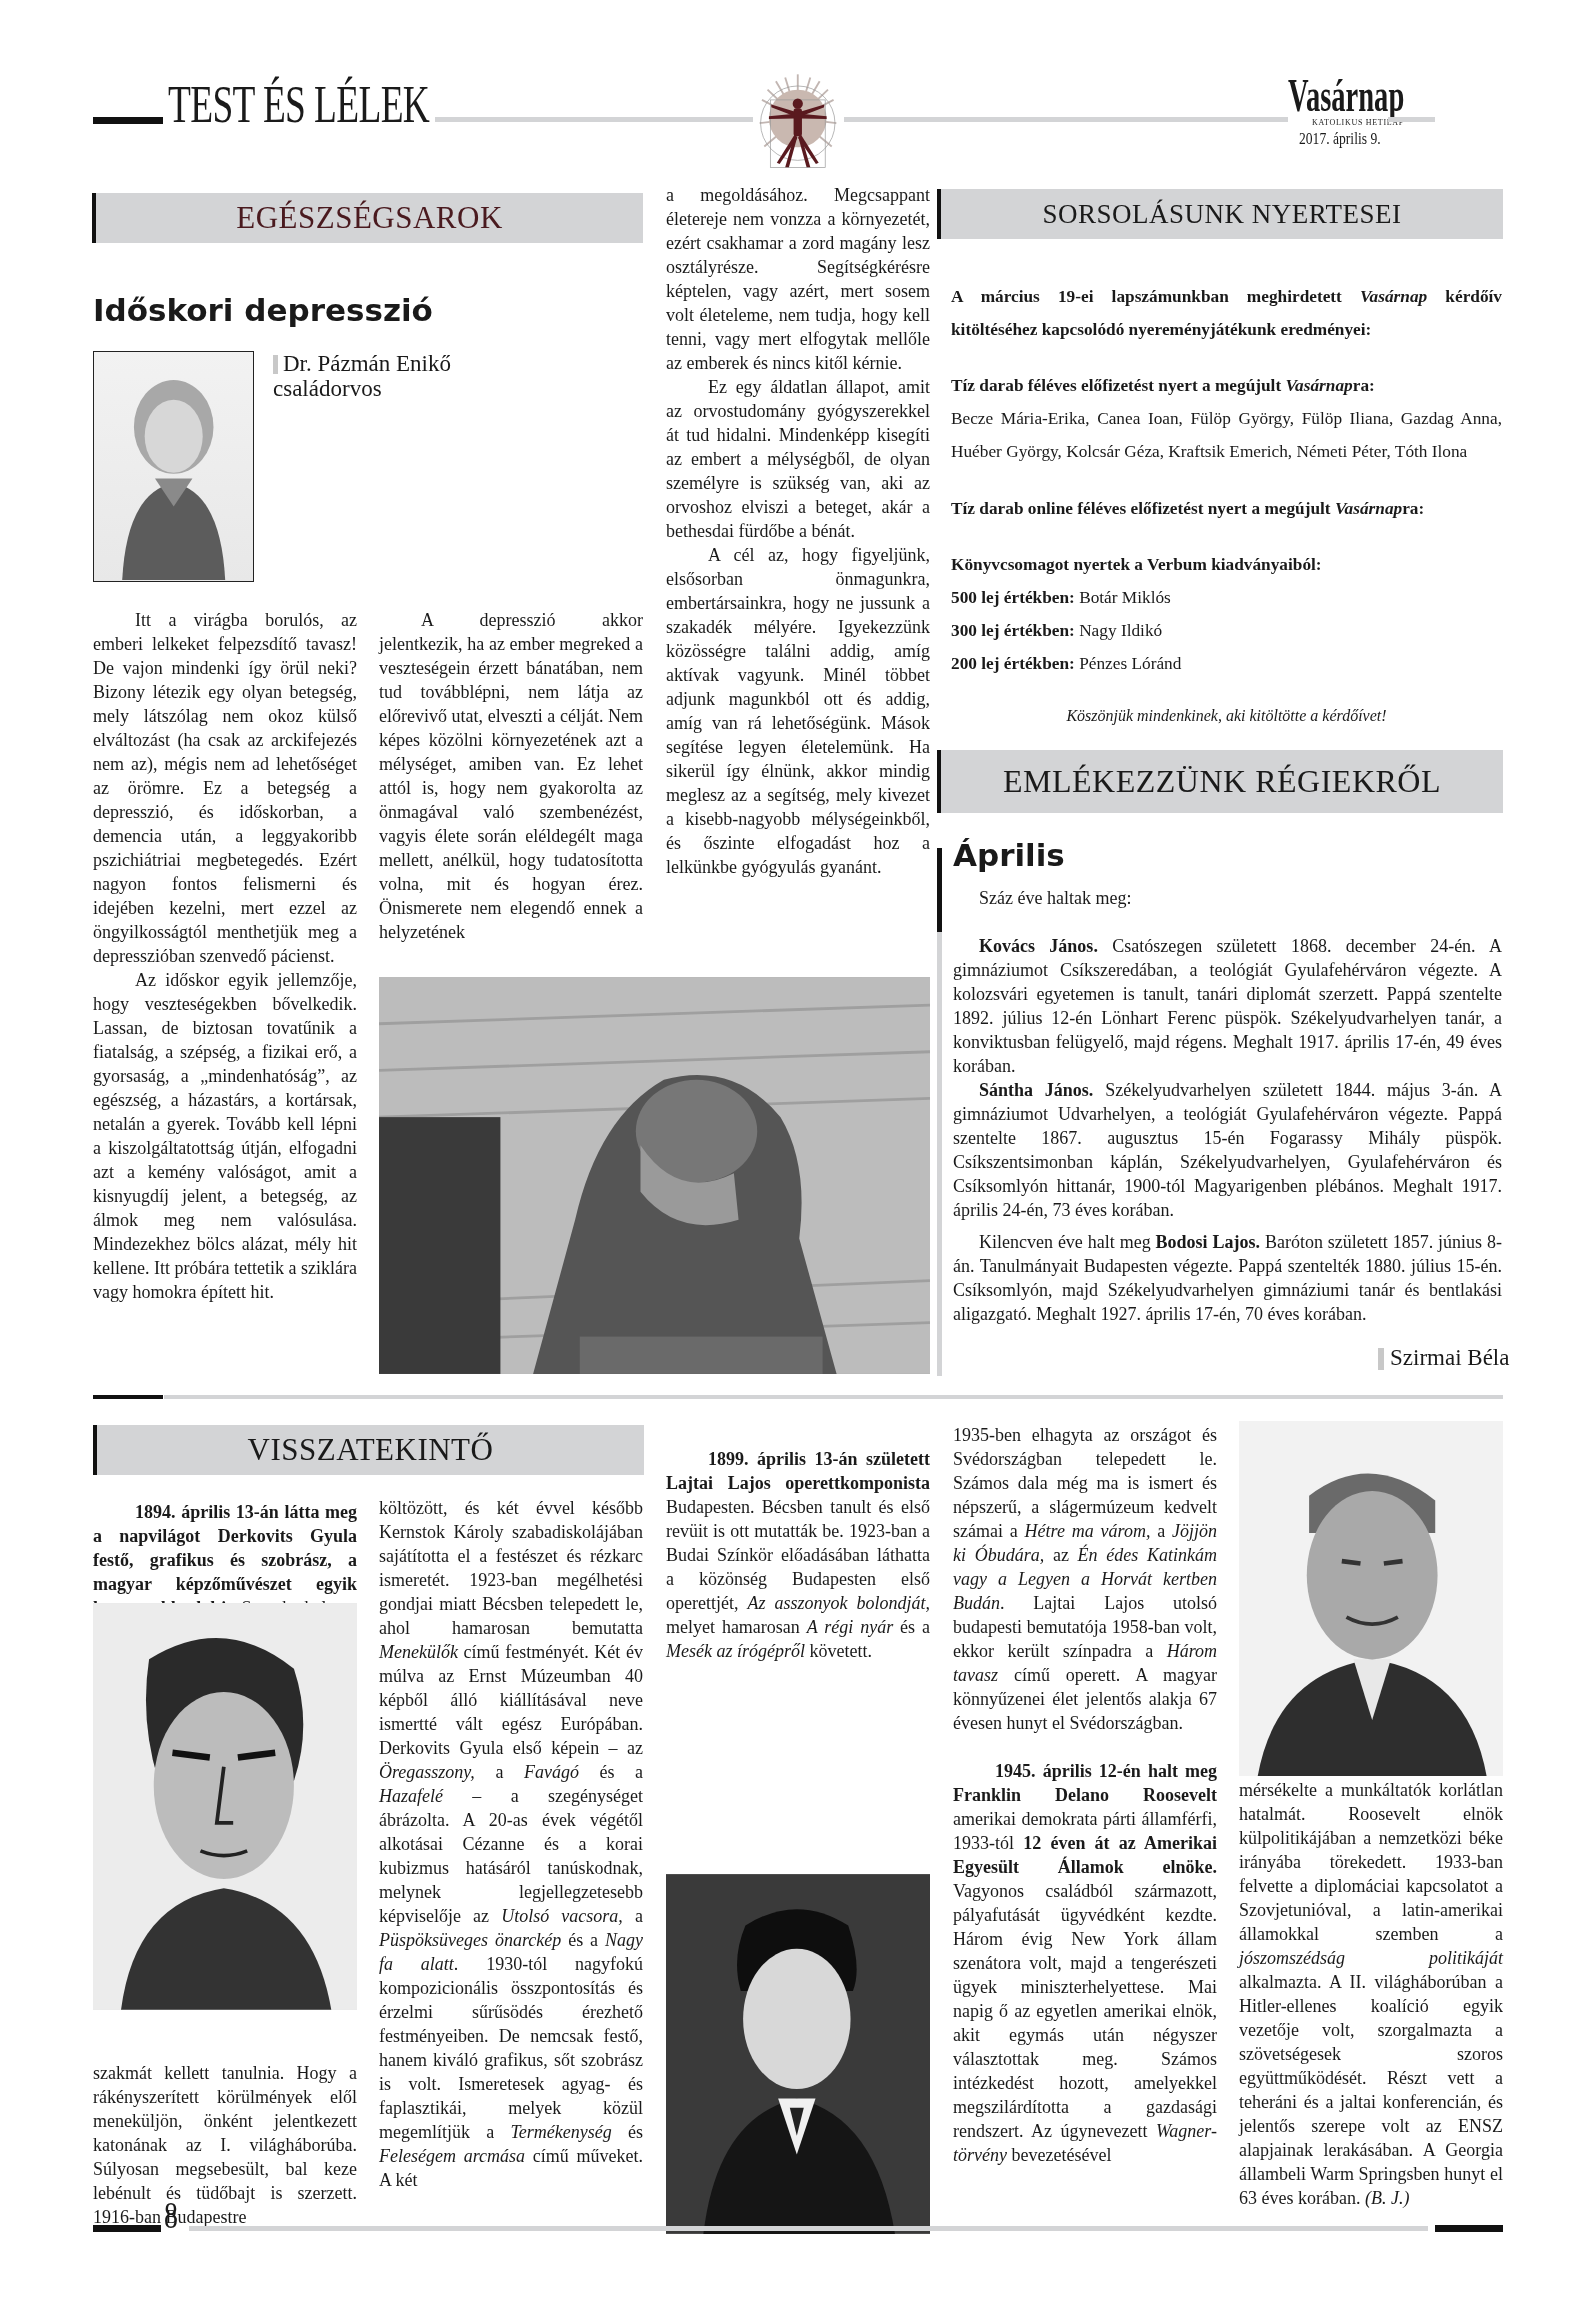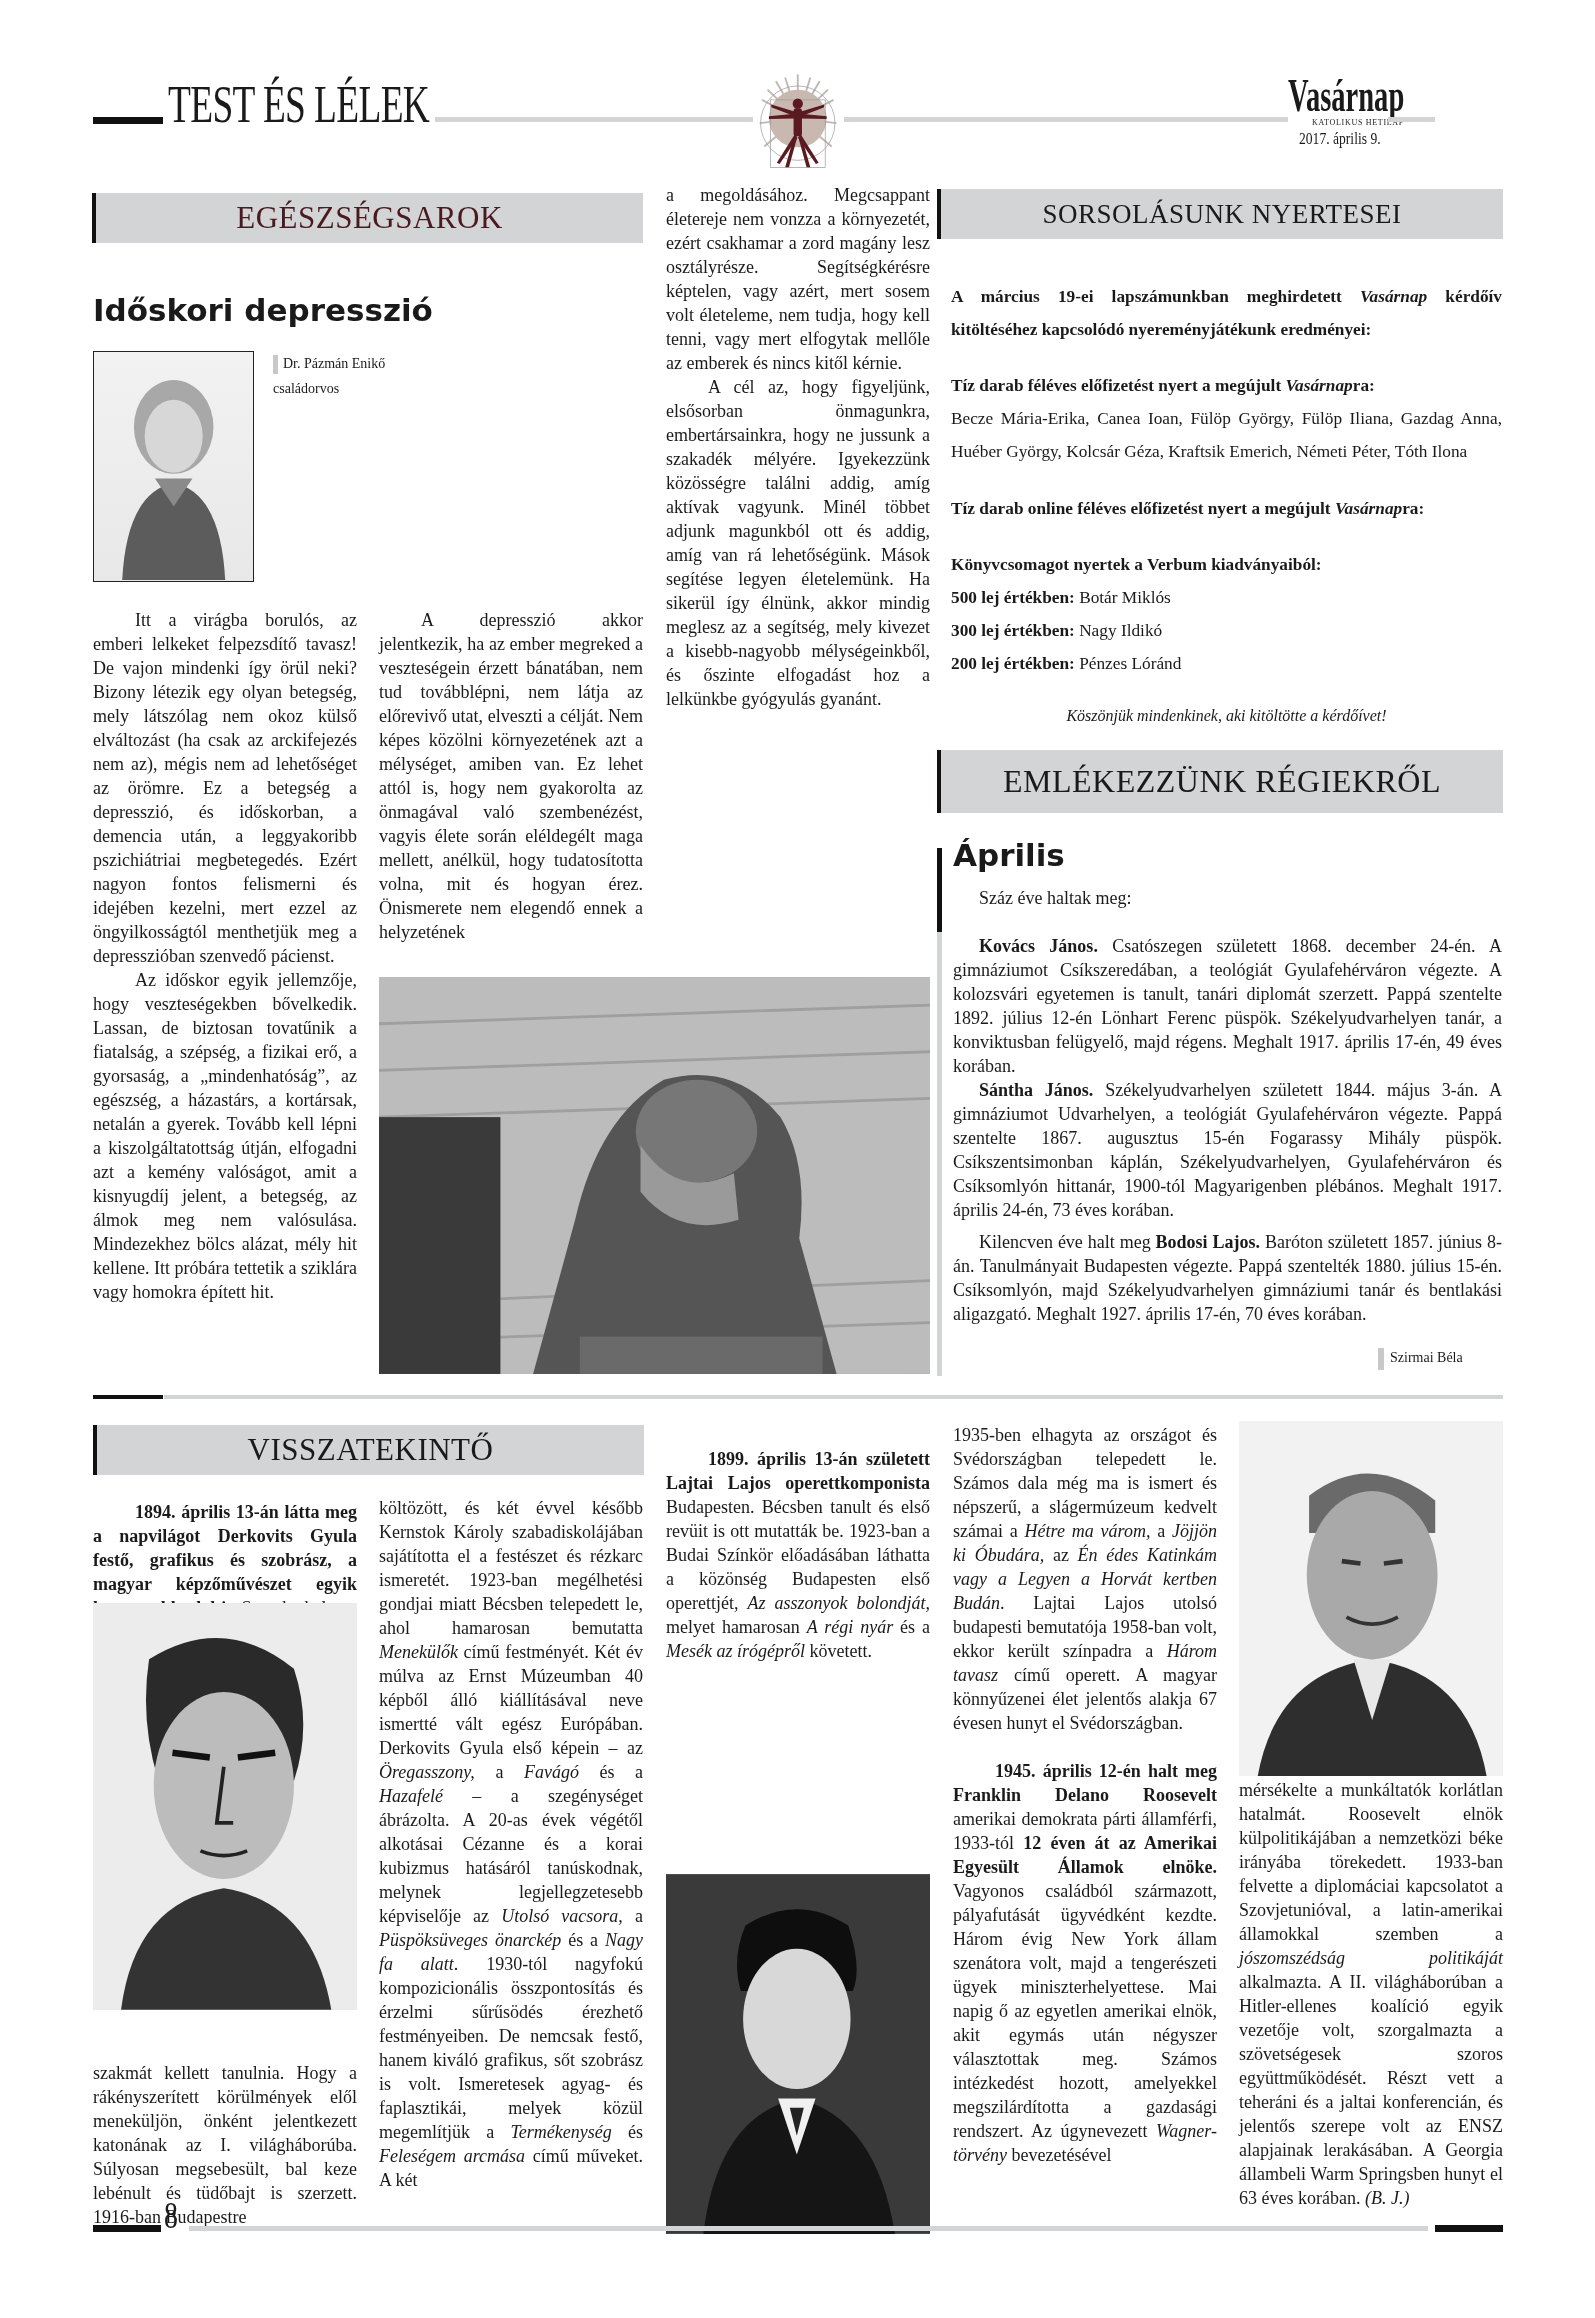--- a/index.html
+++ b/index.html
@@ -9,21 +9,21 @@
   .bar-gray { background: #d3d4d6; }
   .section-title { text-align: left; font-family: "Liberation Serif", serif; font-size: 33px; letter-spacing: 0.5px; }
   .heading-box { position: absolute; background: #d3d4d6; display: flex; align-items: center; justify-content: center; border-left: 4.7px solid #111; }
   .col { position: absolute; font-size: 18px; line-height: 24px; text-align: justify; hyphens: manual; }
   .col p { text-indent: 42px; }
   .col p.noindent { text-indent: 0; }
   .sans-bold { font-family: "DejaVu Sans", sans-serif; font-weight: bold; }
   .photo { position: absolute; overflow: hidden; }
   b { font-weight: bold; }
   i { font-style: italic; }
-  .byline { position: absolute; font-size: 14px; line-height: 24px; }
+  .byline { position: absolute; font-size: 23px; line-height: 24px; }
 </style>
 </head>
 <body>
 
 <div class="abs bar-black" style="left:93px;top:117px;width:70px;height:6.5px;"></div>
 <div class="abs" style="left:168px;top:77px;font-size:52px;line-height:56px;transform:scaleX(0.72);transform-origin:left top;letter-spacing:-0.9px;">TEST ÉS LÉLEK</div>
 <div class="abs bar-gray" style="left:435px;top:117px;width:318px;height:4.7px;"></div>
 <div class="abs" style="left:757px;top:72px;width:82px;height:100px;">
   <svg width="82" height="100" viewBox="0 0 175 215">
     <g stroke="#c2b6b2" stroke-width="4">
@@ -85,20 +85,21 @@
 
 <div class="col" style="left:93px;top:608px;width:264px;">
   <p>Itt a virágba borulós, az emberi lelkeket felpezsdítő tavasz! De vajon mindenki így örül neki? Bizony létezik egy olyan betegség, mely látszólag nem okoz külső elváltozást (ha csak az arckifejezés nem az), mégis nem ad lehetőséget az örömre. Ez a betegség a depresszió, és időskorban, a demencia után, a leggyakoribb pszichiátriai megbetegedés. Ezért nagyon fontos felismerni és idejében kezelni, mert ezzel az öngyilkosságtól menthetjük meg a depresszióban szenvedő pácienst.</p>
   <p>Az időskor egyik jellemzője, hogy veszteségekben bővelkedik. Lassan, de biztosan tovatűnik a fiatalság, a szépség, a fizikai erő, a gyorsaság, a „mindenhatóság”, az egészség, a házastárs, a kortársak, netalán a gyerek. Tovább kell lépni a kiszolgáltatottság útján, elfogadni azt a kemény valóságot, amit a kisnyugdíj jelent, a betegség, az álmok meg nem valósulása. Mindezekhez bölcs alázat, mély hit kellene. Itt próbára tettetik a sziklára vagy homokra épített hit.</p>
 </div>
 <div class="col" style="left:379px;top:608px;width:264px;">
   <p>A depresszió akkor jelentkezik, ha az ember megreked a veszteségein érzett bánatában, nem tud továbblépni, nem látja az előrevivő utat, elveszti a célját. Nem képes közölni környezetének azt a mélységet, amiben van. Ez lehet attól is, hogy nem gyakorolta az önmagával való szembenézést, vagyis élete során eléldegélt maga mellett, anélkül, hogy tudatosította volna, mit és hogyan érez. Önismerete nem elegendő ennek a helyzetének</p>
 </div>
 <div class="col" style="left:666px;top:183px;width:264px;">
   <p class="noindent">a megoldásához. Megcsappant életereje nem vonzza a környezetét, ezért csakhamar a zord magány lesz osztályrésze. Segítségkérésre képtelen, vagy azért, mert sosem volt életeleme, nem tudja, hogy kell tenni, vagy mert elfogytak mellőle az emberek és nincs kitől kérnie.</p>
+  <p>Ez egy áldatlan állapot, amit az orvostudomány gyógyszerekkel át tud hidalni. Mindenképp kisegíti az embert a mélységből, de olyan személyre is szükség van, aki az orvoshoz elviszi a beteget, akár a bethesdai fürdőbe a bénát.</p>
   <p>A cél az, hogy figyeljünk, elsősorban önmagunkra, embertársainkra, hogy ne jussunk a szakadék mélyére. Igyekezzünk közösségre találni addig, amíg aktívak vagyunk. Minél többet adjunk magunkból ott és addig, amíg van rá lehetőségünk. Mások segítése legyen életelemünk. Ha sikerül így élnünk, akkor mindig meglesz az a segítség, mely kivezet a kisebb-nagyobb mélységeinkből, és őszinte elfogadást hoz a lelkünkbe gyógyulás gyanánt.</p>
 </div>
 
 <div class="photo" style="left:379px;top:977px;width:551px;height:397px;background:linear-gradient(135deg,#d5d5d5 0%,#9a9a9a 40%,#b8b8b8 60%,#7a7a7a 100%);">
   <svg width="551" height="397" viewBox="0 0 1180 850">
     <rect x="0" y="0" width="1180" height="850" fill="#bcbcbc"></rect>
     <g stroke="#8c8c8c" stroke-width="6" opacity="0.6">
       <line x1="0" y1="100" x2="1180" y2="60"></line>
         <line x1="0" y1="200" x2="1180" y2="160"></line>
         <line x1="0" y1="300" x2="1180" y2="260"></line>

